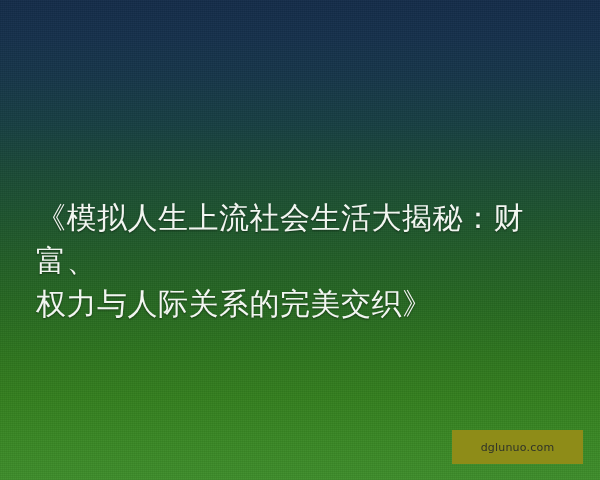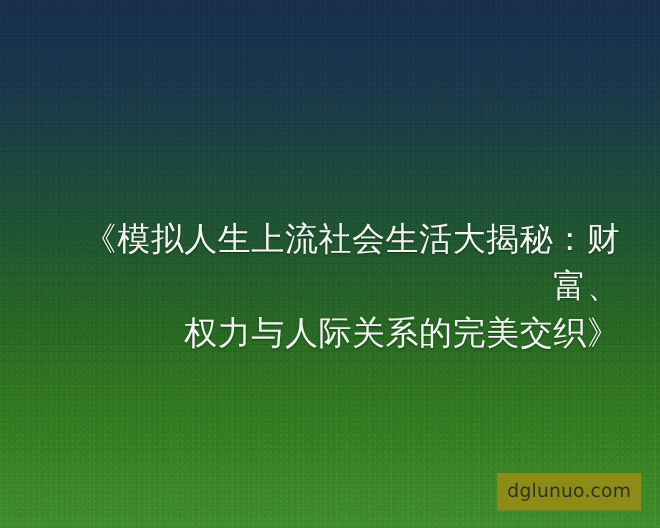--- a/index.html
+++ b/index.html
@@ -62,21 +62,21 @@
       repeating-linear-gradient(0deg,  rgba(0,0,0,0.22) 0px, rgba(0,0,0,0.22) 1px, rgba(255,255,255,0.10) 1px, rgba(255,255,255,0.10) 2px),
       repeating-linear-gradient(90deg, rgba(0,0,0,0.18) 0px, rgba(0,0,0,0.18) 1px, rgba(255,255,255,0.08) 1px, rgba(255,255,255,0.08) 2px);
   }
 
   
   .title-wrap {
     position: absolute;
     left: 0;
     right: 0;
     top: 196px;
-    text-align: right;
+    text-align: left;
     padding: 0 36px;
     box-sizing: border-box;
   }
   .title {
     margin: 0;
     color: #f2f6f1;
     font-size: 30px;
     line-height: 43px;
     font-weight: 400;
     letter-spacing: 0.5px;
@@ -93,21 +93,21 @@
     width: 131px;
     height: 34px;
     background: #8e8c18;
     display: flex;
     align-items: center;
     justify-content: center;
     box-sizing: border-box;
   }
   .watermark-text {
     color: #2f3329;
-    font-size: 17px;
+    font-size: 11px;
     line-height: 1;
     font-weight: 400;
     letter-spacing: 0.2px;
     font-family: "DejaVu Sans", "Liberation Sans", sans-serif;
   }
 </style>
 </head>
 <body>
 
 <div class="canvas">

